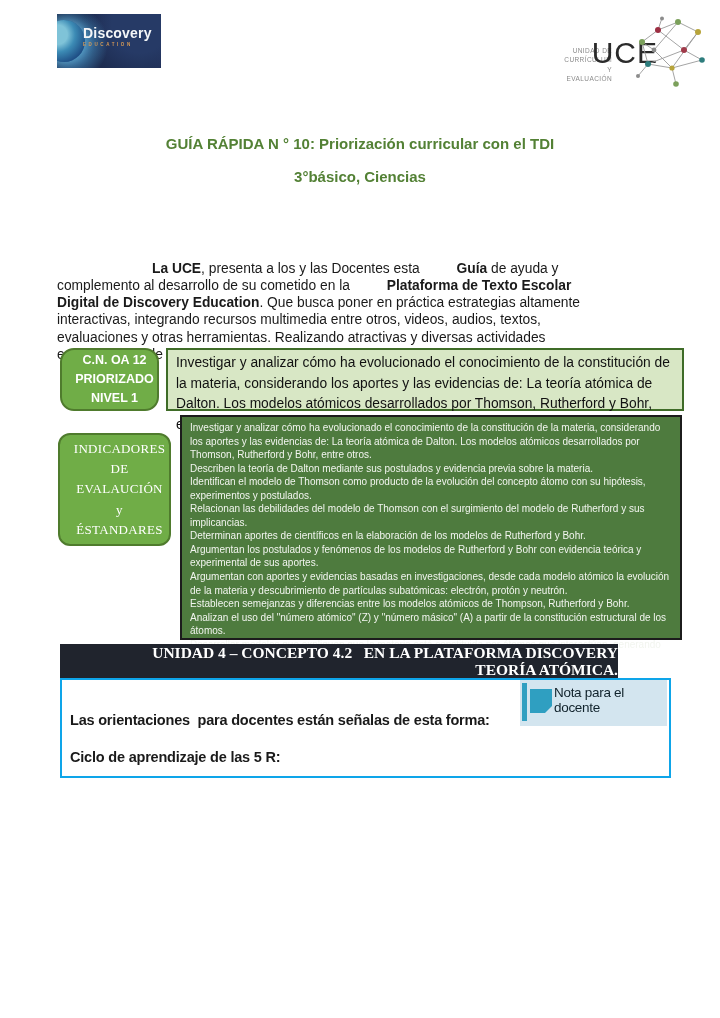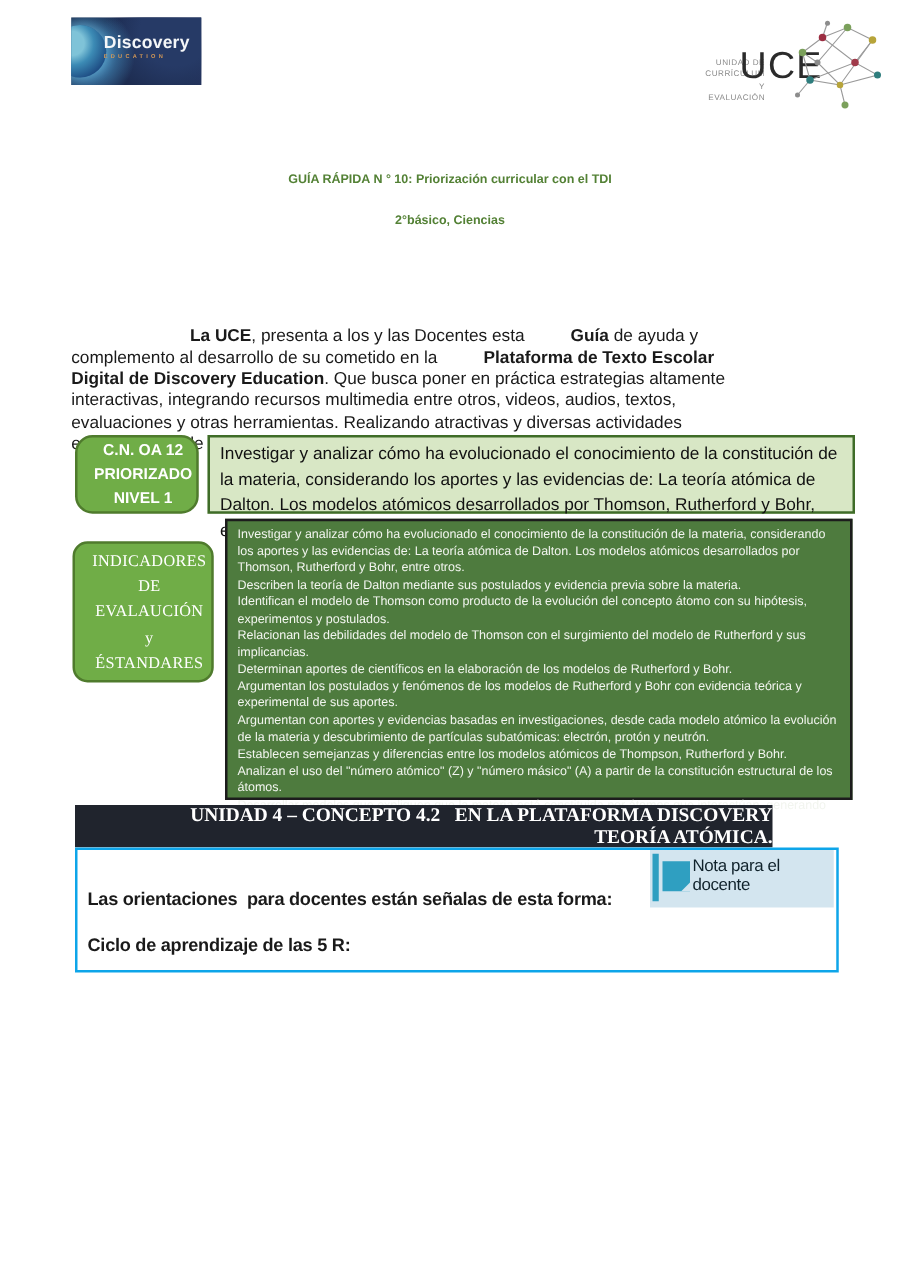--- a/index.html
+++ b/index.html
@@ -38,21 +38,21 @@
   }
   .uce-acronym{
     position:absolute;right:48px;top:20px;
     font-size:30px;color:#2b2b2b;letter-spacing:1px;font-weight:400;
     font-stretch:condensed;
   }
   .uce-net{position:absolute;right:0;top:0;}
   
   .title-block{
     position:absolute;left:0;top:133px;width:720px;text-align:center;
-    color:#538135;font-weight:bold;font-size:10px;
+    color:#538135;font-weight:bold;font-size:15px;
   }
   .title-line{height:33px;line-height:22px;}
   
   .intro{
     position:absolute;left:57px;top:246px;width:556px;
     font-size:13.8px;line-height:17.2px;text-align:left;
   }
   .intro .indent{display:inline-block;width:62px;}
   .b{font-weight:bold;padding-left:33px;}
   
@@ -159,21 +159,21 @@
         <circle cx="58" cy="52" r="2.6" fill="#b7a43a"></circle>
         <circle cx="88" cy="44" r="2.8" fill="#2e7d7d"></circle>
         <circle cx="62" cy="68" r="2.8" fill="#7ba05b"></circle>
         <circle cx="24" cy="60" r="2" fill="#8c8c8c"></circle>
       </g>
     </svg>
   </div>
 
   <div class="title-block">
     <div class="title-line">GUÍA RÁPIDA N ° 10: Priorización curricular con el TDI</div>
-    <div class="title-line">2°básico, Ciencias</div>
+    <div class="title-line">3°básico, Ciencias</div>
   </div>
 
   <p class="intro"><span class="indent"></span><span class="b">La UCE</span><span>, presenta a los y las Docentes esta </span><span class="b">Guía</span><span> de ayuda y complemento al desarrollo de su cometido en la </span><span class="b">Plataforma de Texto Escolar Digital de Discovery Education</span><span>. Que busca poner en práctica estrategias altamente interactivas, integrando recursos multimedia entre otros, videos, audios, textos, evaluaciones y otras herramientas. Realizando atractivas y diversas actividades enriqueciendo de este modo la experiencia de aprendizaje de estudiantes.</span></p>
 
   <div class="badge badge-oa">C.N. OA 12
 PRIORIZADO
 NIVEL 1</div>
   <div class="oa-box">Investigar y analizar cómo ha evolucionado el conocimiento de la constitución de la materia, considerando los aportes y las evidencias de: La teoría atómica de Dalton. Los modelos atómicos desarrollados por Thomson, Rutherford y Bohr, entre otros.</div>
 
   <div class="badge badge-ind">INDICADORES

